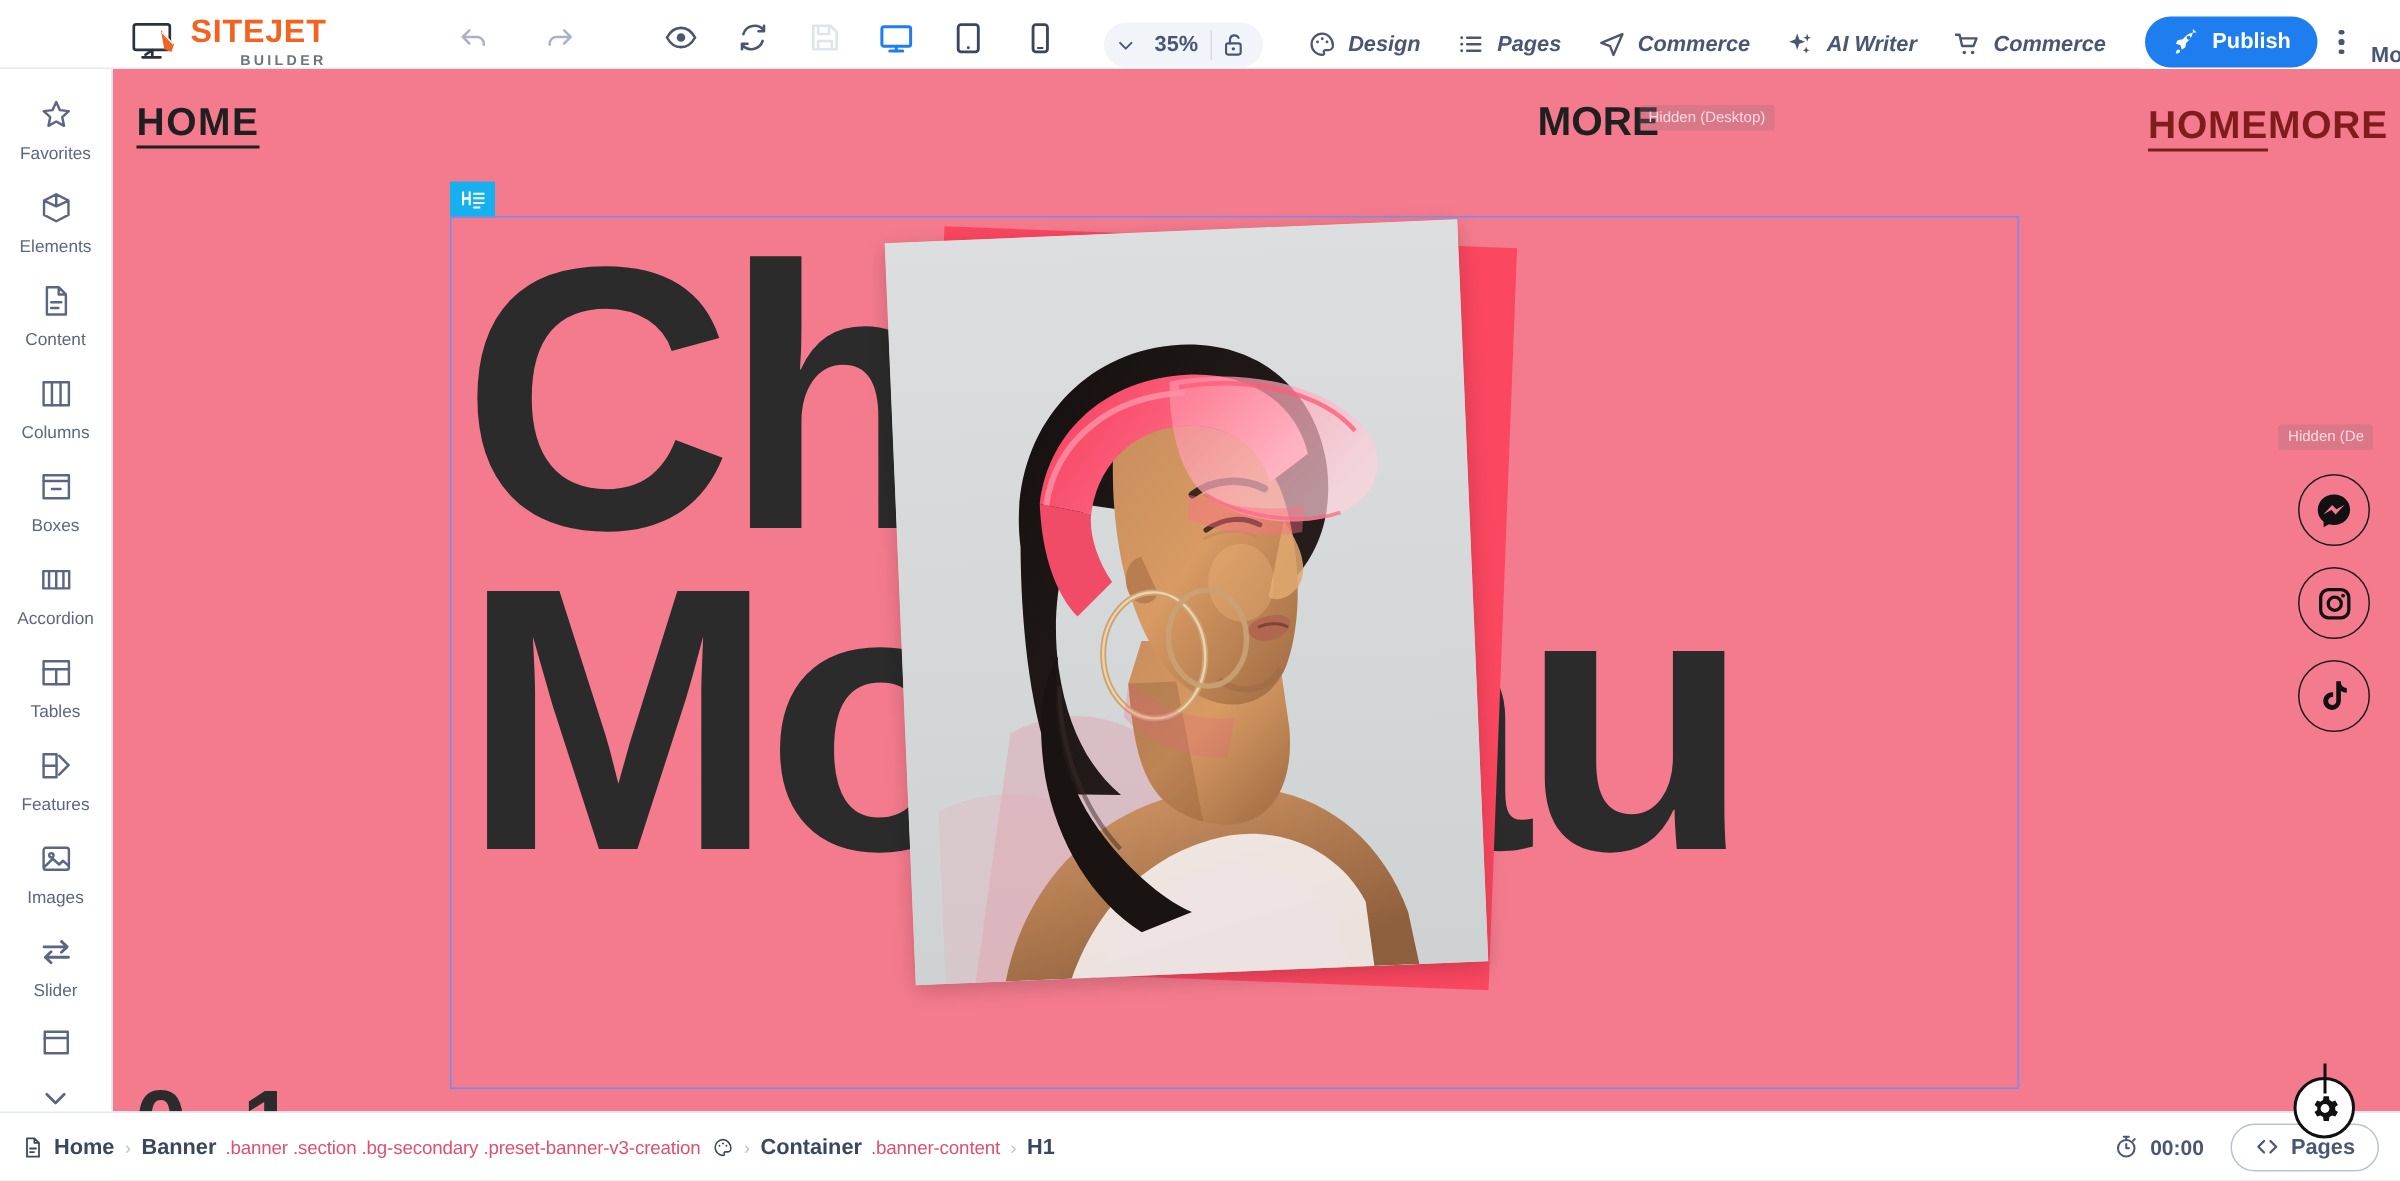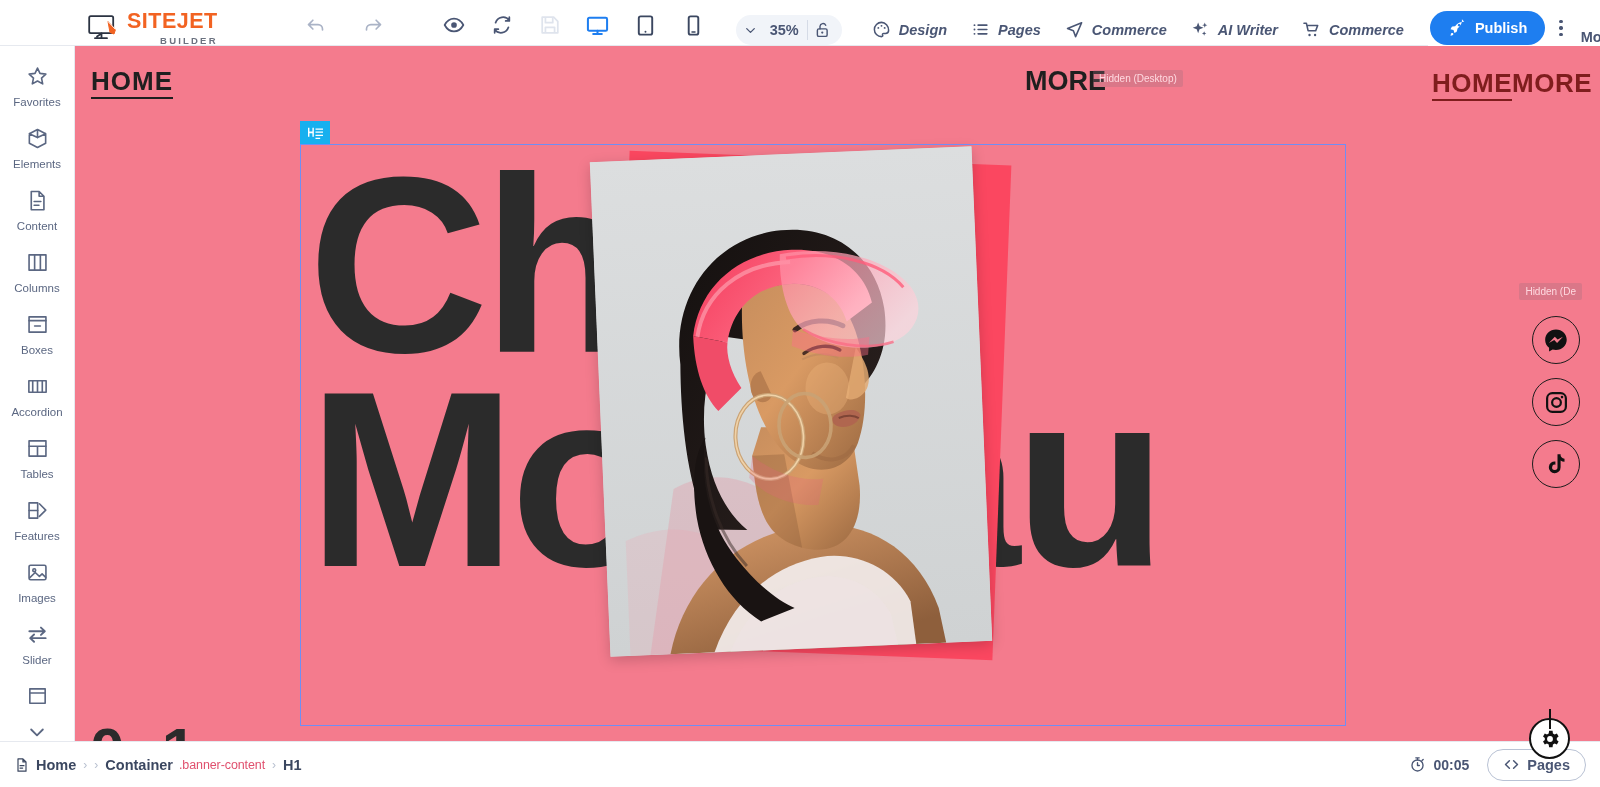--- a/index.html
+++ b/index.html
@@ -601,40 +601,50 @@
     <div class="crumbs">
 
       <div class="crumb-item">
         <svg width="16" height="16" viewBox="0 0 24 24">
           <path class="stroke" style="stroke:#3b4760;stroke-width:1.8" d="M6 2.8h7.4l4.6 4.6v13.8H6z M13.4 2.8v4.6h4.6 M9 13h6 M9 16.6h4"></path>
         </svg>
         <span class="crumb-text">Home</span>
       </div>
       <span class="crumb-sep">›</span>
 
+      <div class="crumb-item">
+        <span class="crumb-text">Banner</span>
+        <span class="crumb-classes">.banner .section .bg-secondary .preset-banner-v3-creation</span>
+        <svg width="14" height="14" viewBox="0 0 24 24" style="margin-left:2px">
+          <path d="M12 3a9 9 0 0 0 0 18c1.4 0 2-1 1.4-2-.6-1.1.2-2 1.3-2H17a4 4 0 0 0 4-4c0-5-4-10-9-10z" fill="none" stroke="#3b4760" stroke-width="1.8"></path>
+          <circle cx="8" cy="10" r="1.1" fill="#3b4760"></circle>
+            <circle cx="12" cy="7.4" r="1.1" fill="#3b4760"></circle>
+            <circle cx="16" cy="10" r="1.1" fill="#3b4760"></circle>
+        </svg>
+      </div>
       <span class="crumb-sep">›</span>
 
       <div class="crumb-item">
         <span class="crumb-text">Container</span>
         <span class="crumb-classes">.banner-content</span>
       </div>
       <span class="crumb-sep">›</span>
 
       <div class="crumb-item">
         <span class="crumb-text">H1</span>
       </div>
     </div>
 
     <div class="bottom-right">
       <div class="timer">
         <svg width="17" height="17" viewBox="0 0 24 24">
           <circle cx="12" cy="13.4" r="7.8" class="stroke"></circle>
           <path class="stroke" d="M12 9.4v4h2.6 M9.6 2.6h4.8 M12 2.6v2.8 M18.4 6.4l1.6-1.6"></path>
         </svg>
-        <span>00:05</span>
+        <span>00:00</span>
       </div>
       <div class="code-btn">
         <svg width="17" height="17" viewBox="0 0 24 24">
           <path class="stroke" style="stroke-width:2.1" d="M9 6.6 L3.6 12 L9 17.4 M15 6.6 L20.4 12 L15 17.4"></path>
         </svg>
         <span>Pages</span>
       </div>
     </div>
   </div>
 

